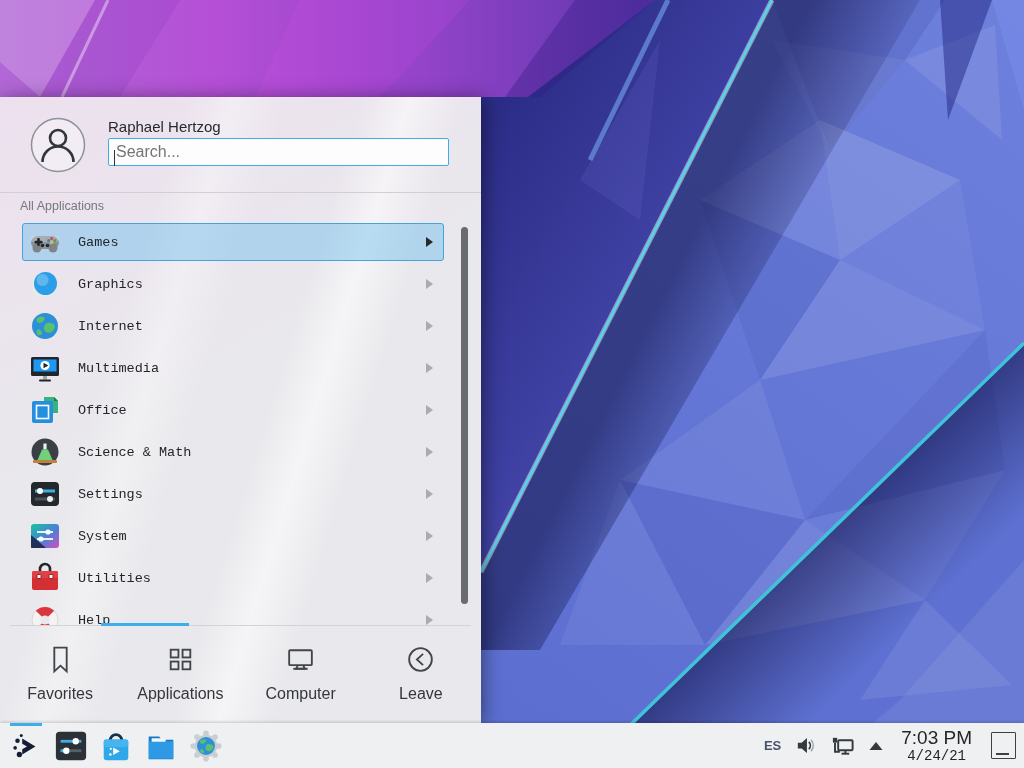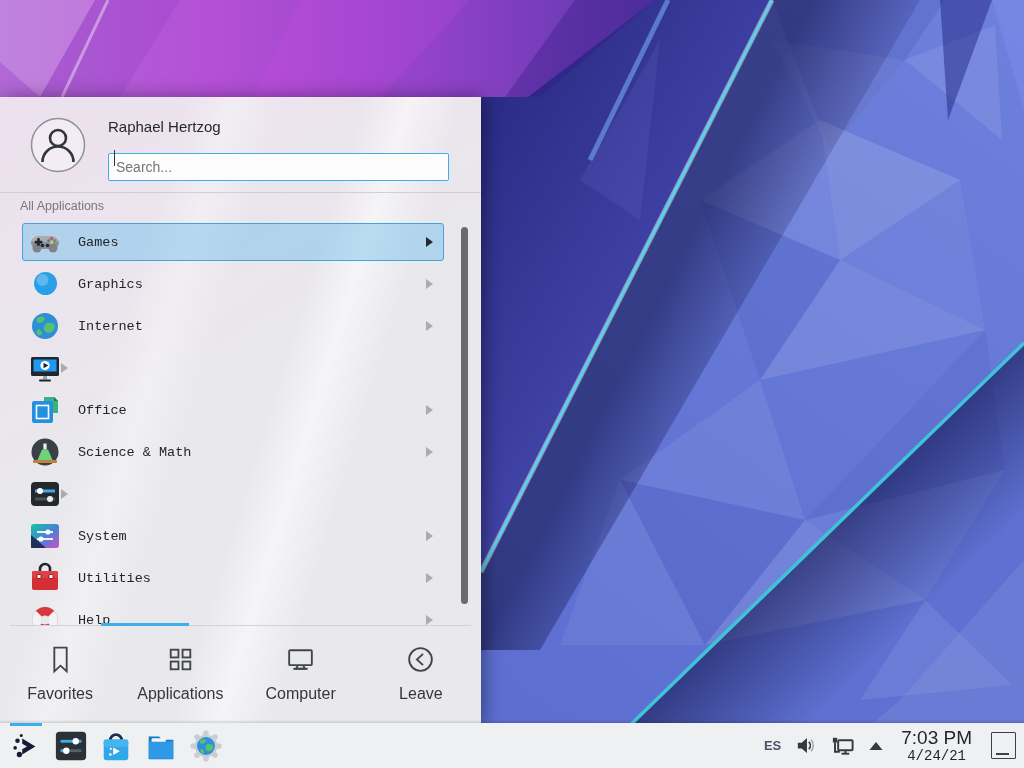--- a/index.html
+++ b/index.html
@@ -16,23 +16,23 @@
       linear-gradient(107deg, rgba(255,255,255,0) 54%, rgba(255,255,255,.55) 61%, rgba(255,255,255,0) 69%),
       linear-gradient(107deg, rgba(255,255,255,0) 28%, rgba(255,255,255,.35) 35%, rgba(255,255,255,0) 43%),
       linear-gradient(150deg, rgba(240,218,240,.55) 0%, rgba(240,218,240,0) 45%),
       #e9e8ec;
     box-shadow: 2px 2px 18px rgba(0,0,0,.45);
   }
   .menu-header { position:absolute; left:0; top:0; width:100%; height:95px; }
   .avatar { position:absolute; left:30px; top:20px; width:56px; height:56px; }
   .user-name { position:absolute; left:108px; top:21px; font-size:15px; color:#26292c; }
   .search-box {
-    position:absolute; left:108px; top:56px; width:341px; height:28px;
+    position:absolute; left:108px; top:41px; width:341px; height:28px;
     background:#fdfdfd; border:1.5px solid #3daee9; border-radius:2px;
-    font-size:14px; color:#c2410c; padding-left:7px; outline:none;
+    font-size:16px; color:#c2410c; padding-left:7px; outline:none;
     font-family:"Liberation Sans", sans-serif;
   }
   .search-cursor { position:absolute; left:114px; top:53px; width:1px; height:16px; background:#31363b; }
   .header-sep { position:absolute; left:0; top:95px; width:100%; height:1px; background:#cfd0d2; }
   .section-label { position:absolute; left:20px; top:102px; font-size:12.5px; color:#75797c; }
 
   .cat-list { position:absolute; left:22px; top:126px; width:422px; height:402px; overflow:hidden; }
   .row { position:relative; height:38px; margin-bottom:4px; border-radius:3px; display:flex; align-items:center; border:1px solid transparent;font-family:Liberation Mono, monospace; }
   .row.selected { background:rgba(61,174,233,.33); border:1px solid #45a3dc; }
   .row .cat-icon { width:32px; height:32px; margin-left:6px; flex:0 0 32px; }
@@ -198,20 +198,21 @@
 
       <div class="row">
         <svg class="cat-icon" viewBox="0 0 32 32">
           <rect x="2" y="5" width="28" height="19" rx="1.5" fill="#20262b"></rect>
           <rect x="4.5" y="7.5" width="23" height="12" fill="#1d99f3"></rect>
           <circle cx="16" cy="13.5" r="4.6" fill="#fff"></circle>
           <path d="M14.5 10.8 l5 2.7 l-5 2.7z" fill="#20262b"></path>
           <rect x="14" y="24" width="4" height="3.5" fill="#9aa4aa"></rect>
           <rect x="10" y="27.5" width="12" height="2" rx="1" fill="#20262b"></rect>
         </svg>
+        <span class="cat-label">Multimedia</span>
         <span class="arrow"></span>
       </div>
 
       <div class="row">
         <svg class="cat-icon" viewBox="0 0 32 32">
           <path d="M15 3 h10 l4 4 v12 h-14z" fill="#36b37e"></path>
           <path d="M25 3 l4 4 h-4z" fill="#1f7a52"></path>
           <rect x="3" y="7" width="21" height="22" rx="2" fill="#2490dd"></rect>
           <rect x="7.5" y="11.5" width="12" height="13" fill="none" stroke="#fff" stroke-width="1.6"></rect>
         </svg>
@@ -231,20 +232,21 @@
       </div>
 
       <div class="row">
         <svg class="cat-icon" viewBox="0 0 32 32">
           <rect x="2" y="4" width="28" height="24" rx="4" fill="#23282d"></rect>
           <line x1="6" y1="13" x2="26" y2="13" stroke="#3daee9" stroke-width="3"></line>
           <circle cx="11" cy="13" r="3" fill="#fff"></circle>
           <line x1="6" y1="21" x2="26" y2="21" stroke="#4a5157" stroke-width="3"></line>
           <circle cx="21" cy="21" r="3" fill="#eceff1"></circle>
         </svg>
+        <span class="cat-label">Settings</span>
         <span class="arrow"></span>
       </div>
 
       <div class="row">
         <svg class="cat-icon" viewBox="0 0 32 32">
           <defs>
             <linearGradient id="sysG" x1="0" y1="0" x2="1" y2="1">
               <stop offset="0" stop-color="#16c2a3"></stop>
                 <stop offset="0.55" stop-color="#4b7fd6"></stop>
                 <stop offset="1" stop-color="#d14fc0"></stop>

